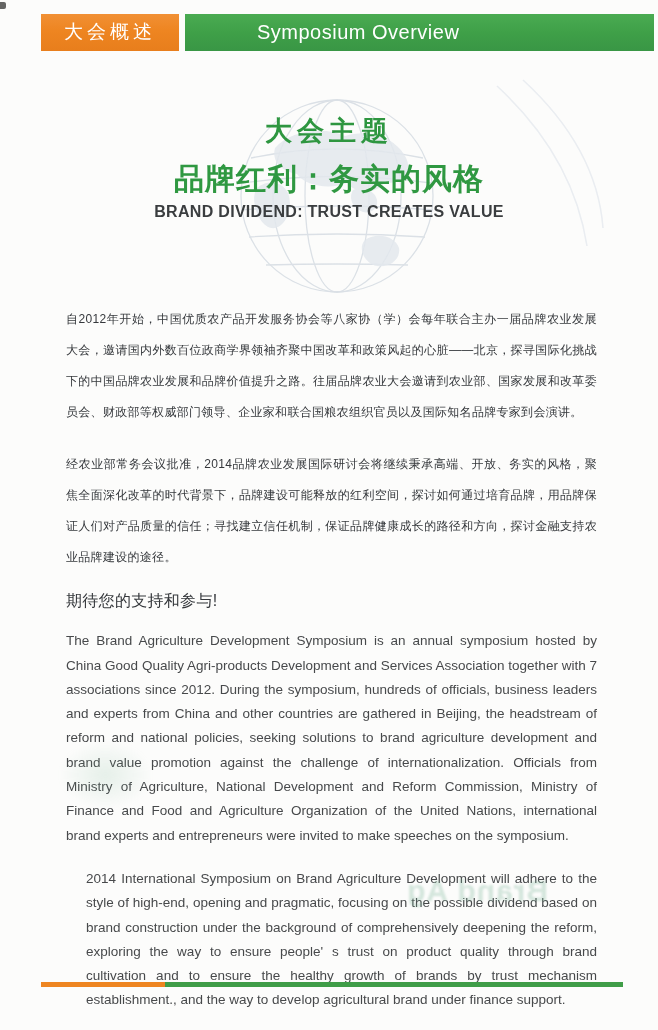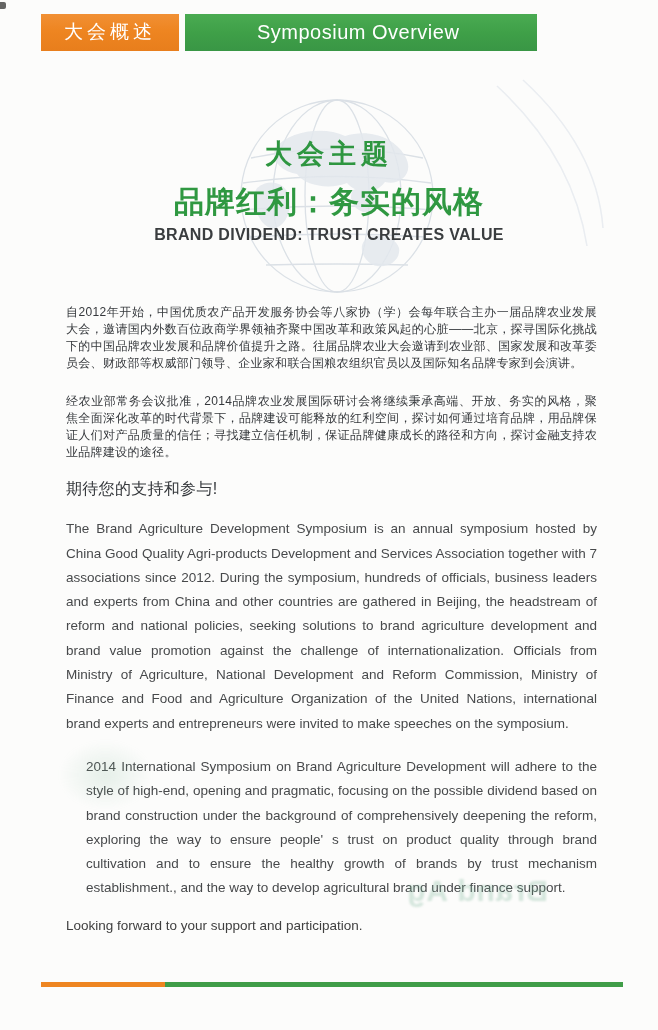--- a/index.html
+++ b/index.html
@@ -5,46 +5,46 @@
   html,body{margin:0;padding:0;background:#e8e8e8;}
   .page{
     position:relative;width:658px;height:1030px;margin:0 auto;
     background:#fcfcfb;overflow:hidden;
     font-family:"Liberation Sans","DejaVu Sans",sans-serif;
   }
   
   .corner-mark{position:absolute;left:0;top:2px;width:6px;height:7px;background:#4a4a48;border-radius:0 2px 2px 0;opacity:.85;}
 
   
-  .band-top{position:absolute;left:41px;top:14px;width:496px;height:37px;display:flex;}
+  .band-top{position:absolute;left:41px;top:14px;width:613px;height:37px;display:flex;}
   .seg-orange{
     width:138px;height:100%;background:linear-gradient(180deg,#f19034 0%,#ee8521 45%,#e87e1c 100%);
     display:flex;align-items:center;justify-content:center;
   }
   .seg-gap{width:6px;height:100%;background:#fcfcfb;}
   .seg-green{
     flex:1;height:100%;background:linear-gradient(180deg,#4aab52 0%,#3fa048 50%,#399645 100%);
     display:flex;align-items:center;
   }
   .band-cn{color:#fff;font-size:19px;letter-spacing:4px;font-weight:400;padding-bottom:1px;}
   .band-en{color:#fff;font-size:20px;padding-left:24px;letter-spacing:.5px;font-weight:400;margin-left:48px;}
 
   
   .globe{position:absolute;left:205px;top:78px;width:400px;height:245px;opacity:.8;pointer-events:none;}
 
   
-  .title-block{position:absolute;left:0;top:139px;width:658px;text-align:center;}
+  .title-block{position:absolute;left:0;top:116px;width:658px;text-align:center;}
   .title-cn{margin:0;font-size:27px;line-height:30px;font-weight:bold;color:#2e9640;letter-spacing:5px;}
   .slogan-cn{margin:16px 0 0 0;font-size:30px;line-height:33px;font-weight:bold;color:#2f9841;letter-spacing:1px;}
   .slogan-en{margin:8px 0 0 0;font-size:16px;line-height:18px;font-weight:bold;color:#3a3d3f;letter-spacing:.3px;}
 
   
   .content{position:absolute;left:66px;top:304px;width:531px;}
   p.zh{
-    margin:0 0 21px 0;font-size:12px;line-height:17px;color:#35383c;
+    margin:0 0 21px 0;font-size:12px;line-height:31px;color:#35383c;
     text-align:justify;letter-spacing:.3px;
   }
   p.zh-invite{margin:14px 0 0 0;font-size:16px;line-height:23.3px;color:#35383c;letter-spacing:.3px;}
   p.en{
     margin:17px 0 0 0;font-size:13.5px;line-height:24.3px;color:#47494b;
     text-align:justify;
   }
   p.en + p.en{margin-top:19px;margin-left:20px;}
   p.en-closing{margin:13px 0 0 0;font-size:13.5px;line-height:24.3px;color:#404040;}
 

